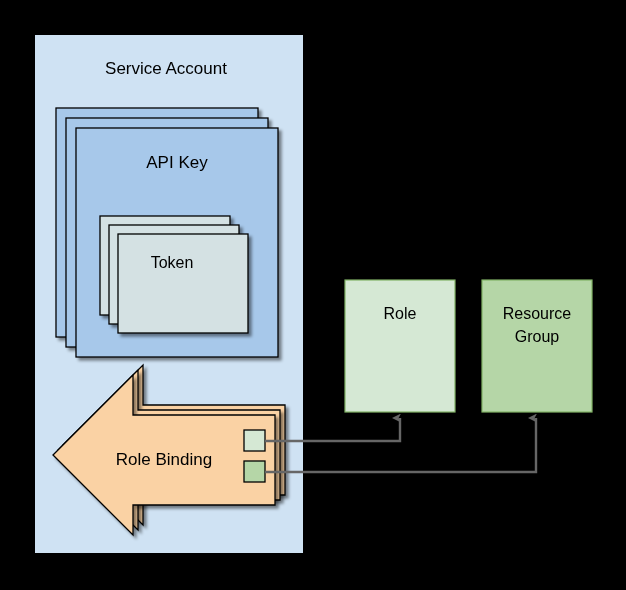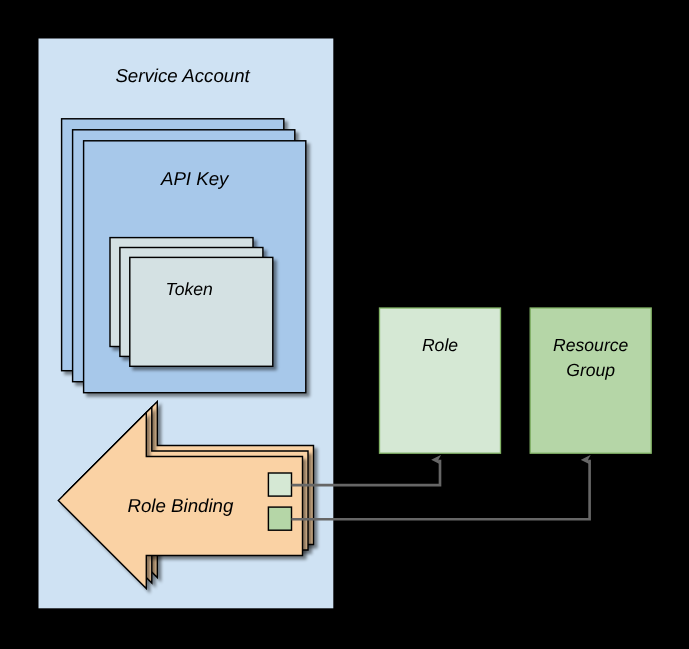--- a/index.html
+++ b/index.html
@@ -12,21 +12,20 @@
     height: 590px;
     position: relative;
     overflow: hidden;
     font-family: "Liberation Sans", sans-serif;
   }
   #diagram-root {
     position: absolute;
     left: 0; top: 0;
     width: 564px;
     height: 590px;
-    font-style: italic;
   }
   svg.diagram-canvas {
     position: absolute;
     left: 0; top: 0;
     width: 626px;
     height: 590px;
     display: block;
   }
   .lbl {
     font-family: "Liberation Sans", sans-serif;

